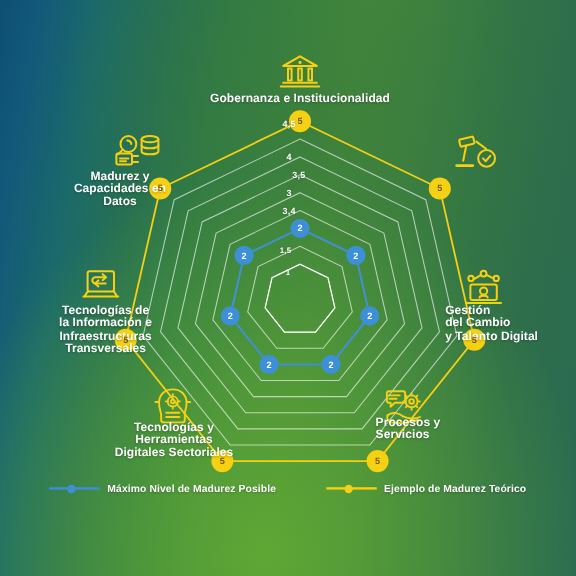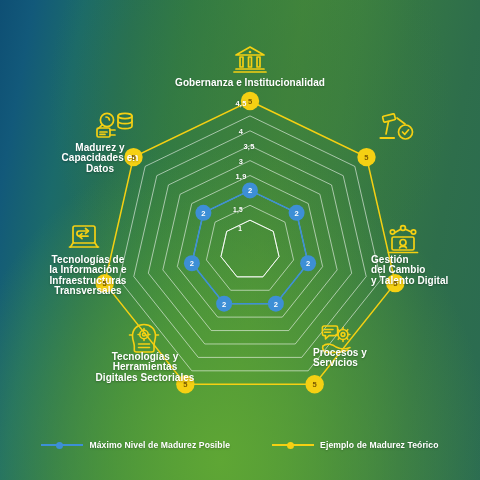--- a/index.html
+++ b/index.html
@@ -75,21 +75,21 @@
   }
   #legend {
     position:absolute;
     left:0; right:0;
     top:402px;
     display:flex;
     justify-content:center;
     align-items:center;
     gap:42px;
   }
-  .legendItem { display:flex; align-items:center; gap:6px;margin-top:38px; }
+  .legendItem { display:flex; align-items:center; gap:6px; }
   .legendSwatch { position:relative; width:42px; height:10px; }
   .legendLine {
     position:absolute; left:0; top:4.4px; width:42px; height:1.4px;
   }
   .legendDot {
     position:absolute; left:15px; top:1.5px;
     width:7px; height:7px; border-radius:50%;
   }
   .legendText {
     color:#ffffff; font-size:8.6px; font-weight:bold; letter-spacing:0.1px;
@@ -144,21 +144,21 @@
         <circle cx="191.89429643396332" cy="263.26224766379636" r="8" fill="#3d8fd6"></circle>
         <circle cx="203.40284364490543" cy="212.8400078092195" r="8" fill="#3d8fd6"></circle>
       </g>
     <g id="centerGroup">
         <polygon points="250.00,220.20 273.30,231.42 279.05,256.63 262.93,276.85 237.07,276.85 220.95,256.63 226.70,231.42" fill="none" stroke="rgba(255,255,255,0.92)" stroke-width="1"></polygon>
       </g>
   </svg>
 
   <div id="ticks">
       <div class="tickLabel" style="left: 238px; top: 209.3px; font-size: 6.6px;">1,5</div>
-      <div class="tickLabel" style="left: 241px; top: 175.5px;">1,9</div>
+      <div class="tickLabel" style="left: 241px; top: 175.5px;">3,4</div>
       <div class="tickLabel" style="left: 241px; top: 160.6px;">3</div>
       <div class="tickLabel" style="left: 225px; top: 145.7px; margin-left: 24px;">3,5</div>
       <div class="tickLabel" style="left: 241px; top: 130.8px;">4</div>
       <div class="tickLabel" style="left: 241px; top: 103px;">4,5</div>
     </div>
 
   <div class="centerVal" style="left:240px; top:228px;">1</div>
 
   <div class="axisIcon" style="left:232px; top:44px;">
     <svg width="36" height="30" viewBox="0 0 36 30" fill="none" stroke="#f5d013" stroke-width="1.7" stroke-linecap="round" stroke-linejoin="round">

